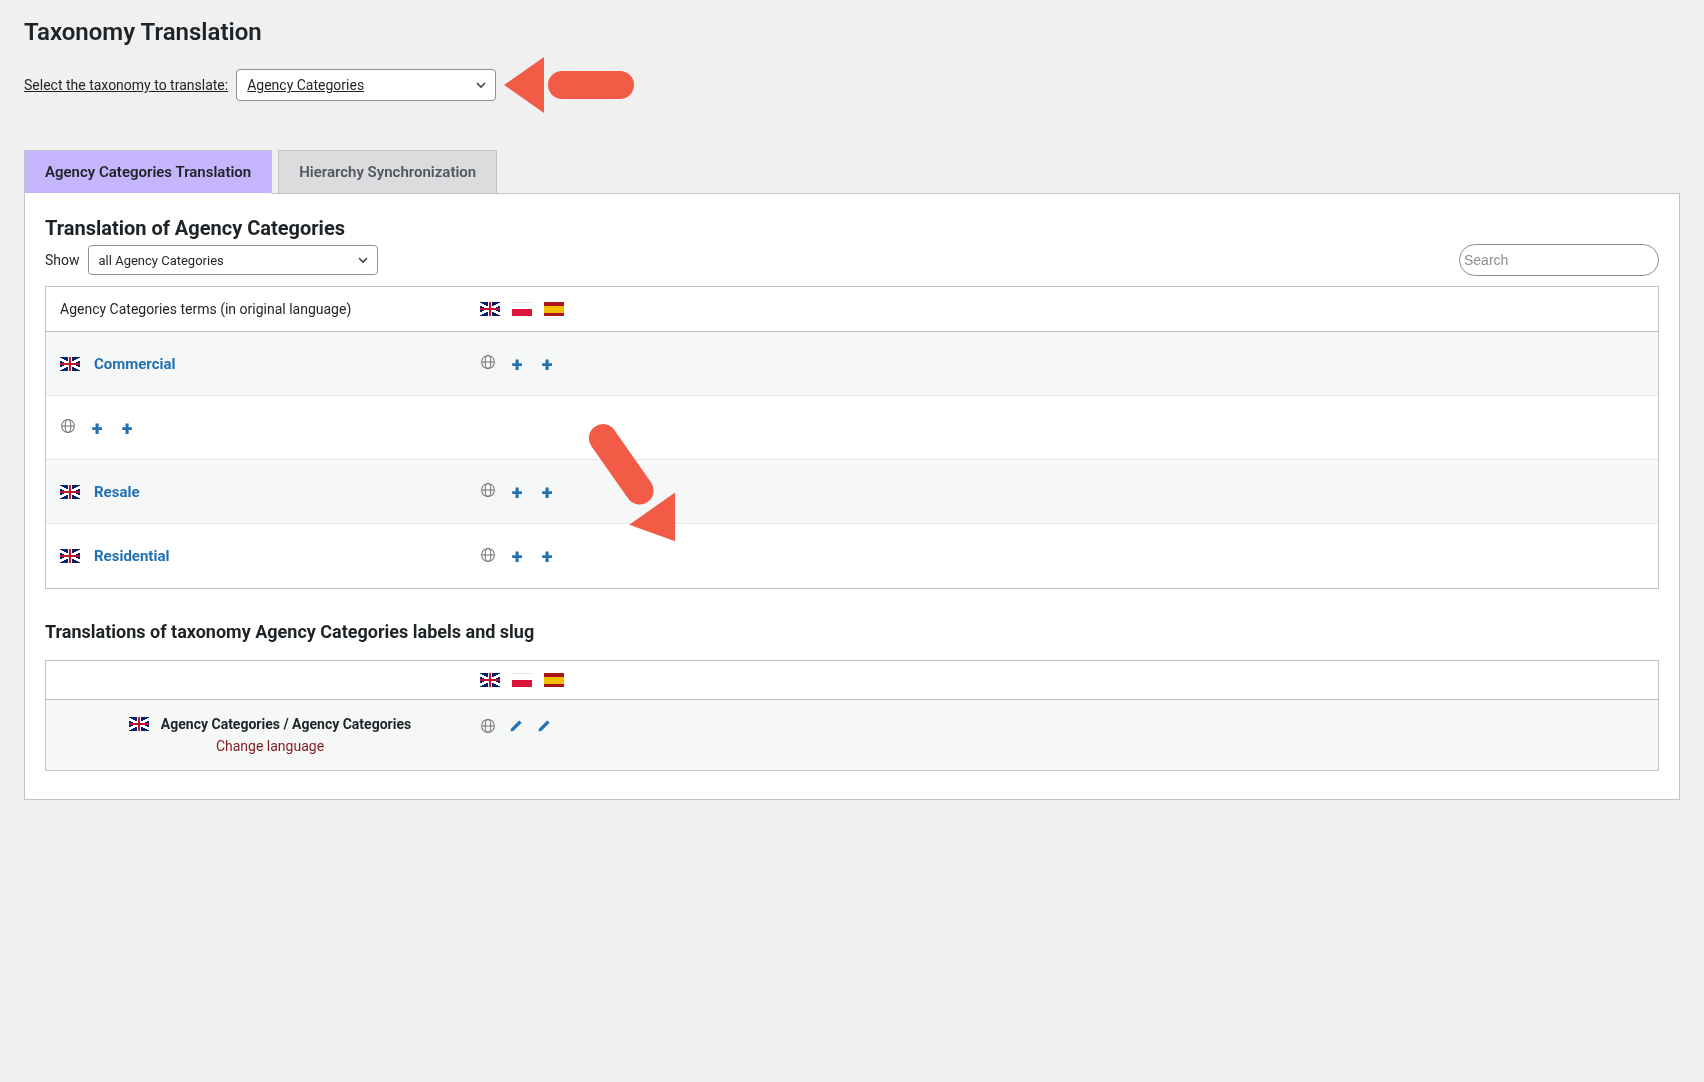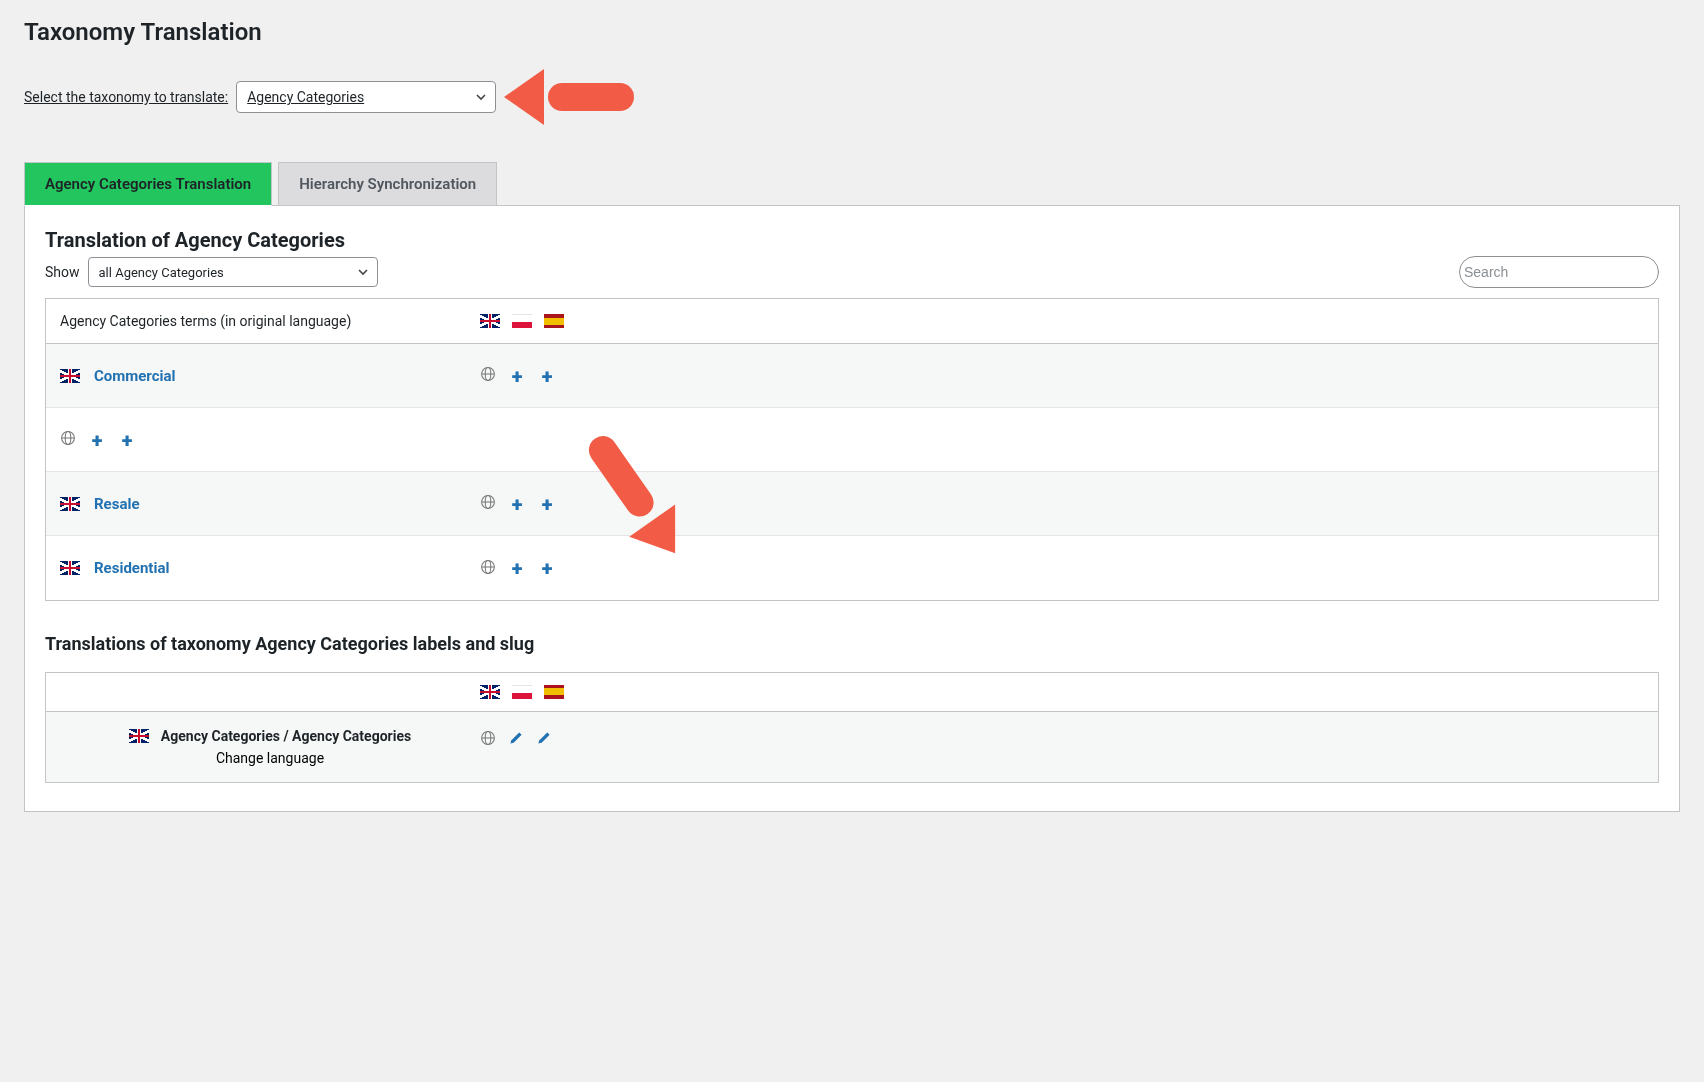--- a/index.html
+++ b/index.html
@@ -3,21 +3,21 @@
 <meta charset="utf-8">
 <style>
   * { box-sizing: border-box; margin: 0; padding: 0; }
   body {
     font-family: -apple-system, BlinkMacSystemFont, "Segoe UI", Roboto, Helvetica, Arial, sans-serif;
     background: #f0f0f1;
     color: #1d2327;
     font-size: 13px;
   }
   .wrap { padding: 18px 24px 28px 24px; }
-  h1 { font-size: 24px; font-weight: 600; margin-bottom: 26px; }
+  h1 { font-size: 24px; font-weight: 600; margin-bottom: 14px; }
   .selector-row { display: flex; align-items: center; gap: 8px; margin-bottom: 40px; text-decoration: underline; }
   .selector-row label { font-size: 14px; }
   .sel {
     position: relative;
     border: 1px solid #8c8f94;
     background: #fff;
     border-radius: 4px;
     height: 32px;
     display: flex;
     align-items: center;
@@ -83,21 +83,21 @@
     font-size: 15px;
     font-weight:600;
     border:1px solid #c3c4c7;
     background:#dcdcde;
     color:#50575e;
     cursor:pointer;
     border-bottom:none;
     margin-right:6px;
   }
   .tab.active {
-    background:#22c55e;
+    background:#c4b5fd;
     color:#1d2327;
     border-bottom:1px solid #fff;
     position:relative;
     z-index:2;
   }
   .panel {
     background:#fff;
     border:1px solid #c3c4c7;
     margin-top:-1px;
     padding: 22px 20px 28px 20px;
@@ -156,21 +156,21 @@
   .pencil-icon {
     width:16px;height:16px;color:#2271b1;cursor:pointer;
   }
 
   h3 { font-size: 18px; font-weight:700; margin: 32px 0 18px 0; }
   .table2 .thead { padding:12px 14px; }
   .table2 .col-term { flex:0 0 420px; }
   .slug-row { display:flex; flex-direction:column; gap:6px; }
   .slug-label { font-weight:700; font-size:14px; }
   .slug-line { display:flex; align-items:center; gap:12px;}
-  .change-lang { color:#000000; font-size:14px; cursor:pointer; }
+  .change-lang { color:#7f1d1d; font-size:14px; cursor:pointer; }
 </style>
 </head>
 <body>
 
 <div class="wrap">
   <h1>Taxonomy Translation</h1>
 
   <div class="selector-row">
     <label>Select the taxonomy to translate:</label>
     <div class="sel" style="width:260px">

